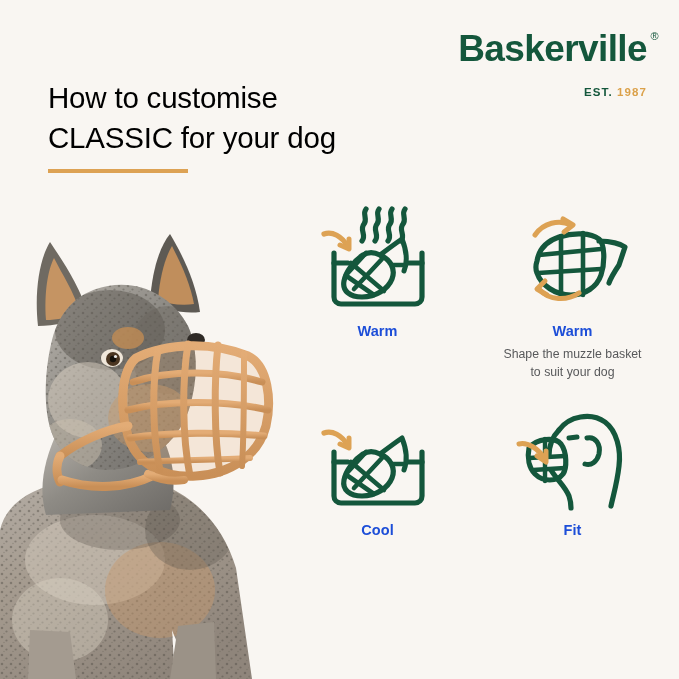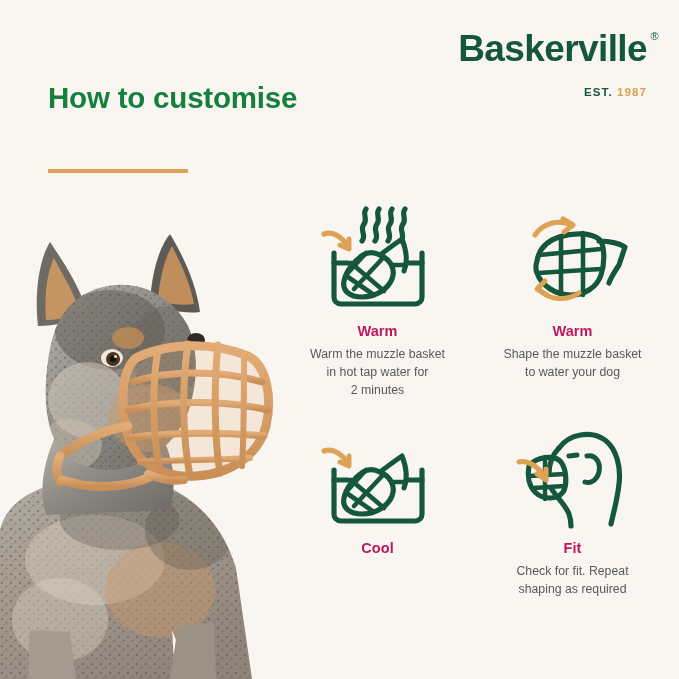--- a/index.html
+++ b/index.html
@@ -57,24 +57,24 @@
     color: #dba14a;
   }
 
   
   .heading {
     position: absolute;
     left: 48px;
     top: 58px;
     width: 370px;
     font-size: 29.5px;
-    font-weight: bold;
+    font-weight: normal;
     line-height: 1.38;
     letter-spacing: -0.2px;
-    color: #15803d;
+    color: #000000;
   }
   .rule {
     position: absolute;
     left: 48px;
     top: 169px;
     width: 140px;
     height: 4px;
     background: #dda254;
   }
 
@@ -111,21 +111,21 @@
     height: 108px;
     display: flex;
     align-items: flex-end;
     justify-content: center;
   }
   .step-icon svg { display: block; }
   .step-title {
     margin-top: 10px;
     font-size: 14.5px;
     font-weight: bold;
-    color: #be185d;
+    color: #1d4ed8;
     letter-spacing: 0.1px;
   }
   .step-desc {
     margin-top: 7px;
     font-size: 12.3px;
     line-height: 1.46;
     color: #58595b;
     max-width: 175px;
     white-space: pre-line;
   }
@@ -141,20 +141,21 @@
       <span class="brand-reg">®</span>
     </div>
     <div class="brand-est">
       <span>EST.</span>
       <span class="brand-year">1987</span>
     </div>
   </div>
 
   <h1 class="heading">
     <span>How to customise</span><br>
+    <span>CLASSIC for your dog</span>
   </h1>
   <div class="rule"></div>
 
   <div class="photo">
     <svg width="300" height="449" viewBox="0 0 300 449">
       <defs>
         <linearGradient id="coat" x1="0" y1="0" x2="1" y2="1">
           <stop offset="0%" stop-color="#b9b4ad"></stop>
           <stop offset="45%" stop-color="#8e8b85"></stop>
           <stop offset="100%" stop-color="#6d6a66"></stop>
@@ -292,23 +293,20 @@
             <path d="M33 58 L66 86" stroke-width="4.6"></path>
             <path d="M30 72 L56 90" stroke-width="4.6"></path>
             <path d="M48 48 L28 70" stroke-width="4.6"></path>
             <path d="M64 54 L36 84" stroke-width="4.6"></path>
             <path d="M62 50 C70 44 78 38 84 34 C88 44 90 56 86 66" stroke-width="5"></path>
             <path d="M74 60 L86 60" stroke-width="4.6"></path>
           </g>
         </svg>
       </div>
       <div class="step-title">Warm</div>
-      <div class="step-desc">Warm the muzzle basket
-in hot tap water for
-2 minutes</div>
     </div>
 
     <div class="step">
       <div class="step-icon">
         <svg width="120" height="108" viewBox="0 0 120 108" fill="none" stroke="#14573c" stroke-width="5.2" stroke-linecap="round" stroke-linejoin="round">
           <g transform="translate(0,14)">
             <path d="M24 42 C26 30 34 22 46 18 C62 13 78 14 86 20
                      C92 25 92 44 88 56 C84 68 72 76 58 76
                      C42 76 28 66 24 54 C22 49 23 45 24 42 Z"></path>
             <path d="M26 36 L88 30" stroke-width="4.6"></path>
@@ -322,21 +320,21 @@
           <g stroke="#dda254">
             <path d="M22 30 C30 18 46 14 58 20" stroke-width="5"></path>
             <path d="M50 14 L60 20 L51 27" stroke-width="5"></path>
             <path d="M26 84 C36 96 54 96 66 88" stroke-width="5"></path>
             <path d="M32 76 L24 84 L34 90" stroke-width="5"></path>
           </g>
         </svg>
       </div>
       <div class="step-title">Warm</div>
       <div class="step-desc">Shape the muzzle basket
-to water your dog</div>
+to suit your dog</div>
     </div>
 
     <div class="step">
       <div class="step-icon">
         <svg width="120" height="108" viewBox="0 0 120 108" fill="none" stroke="#14573c" stroke-width="5.2" stroke-linecap="round" stroke-linejoin="round">
           <g stroke="#dda254">
             <path d="M6 29 C14 26 24 31 30 42"></path>
             <path d="M22 40 L31 44 L31 34" stroke-width="5" fill="none"></path>
           </g>
           <g>
@@ -381,18 +379,16 @@
             <path d="M32 35 L32 77" stroke-width="4.4"></path>
           </g>
 
           <g stroke="#dda254">
             <path d="M6 40 C14 38 26 44 32 56" stroke-width="5"></path>
             <path d="M24 52 L33 58 L33 47" stroke-width="5"></path>
           </g>
         </svg>
       </div>
       <div class="step-title">Fit</div>
-      <div class="step-desc">Check for fit. Repeat
-shaping as required</div>
     </div>
 
   </div>
 </div>
 
 </body></html>

